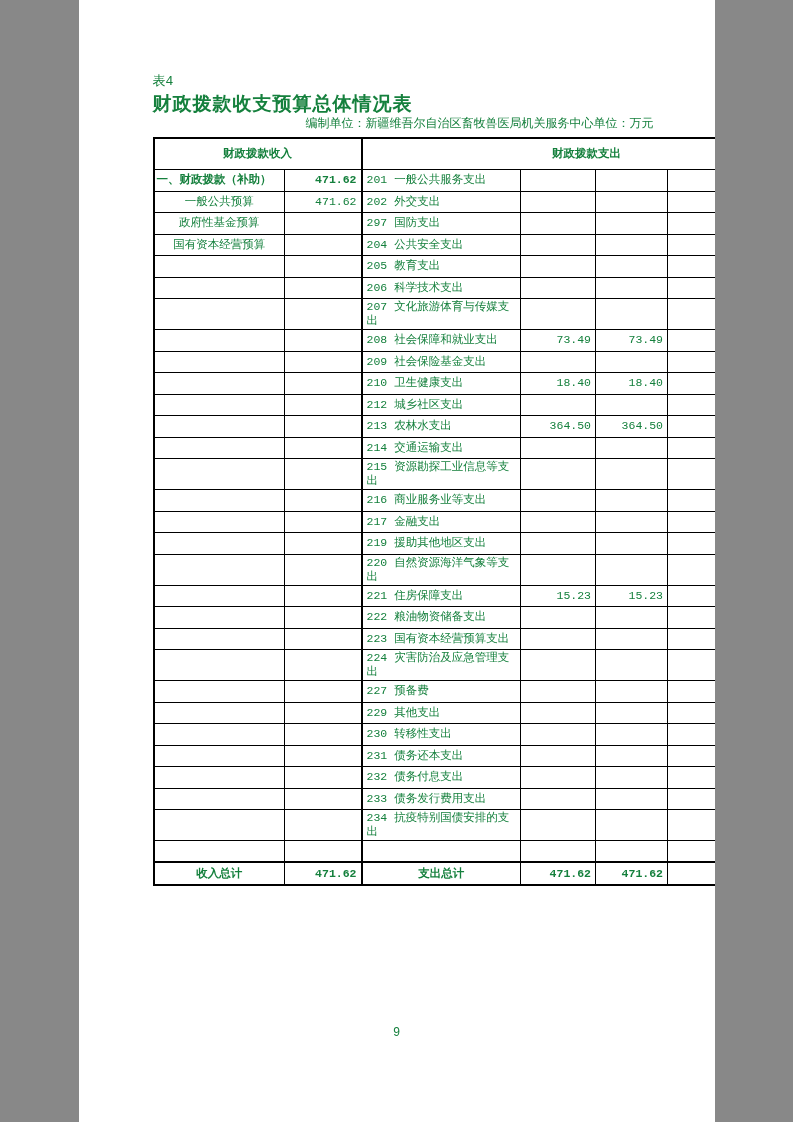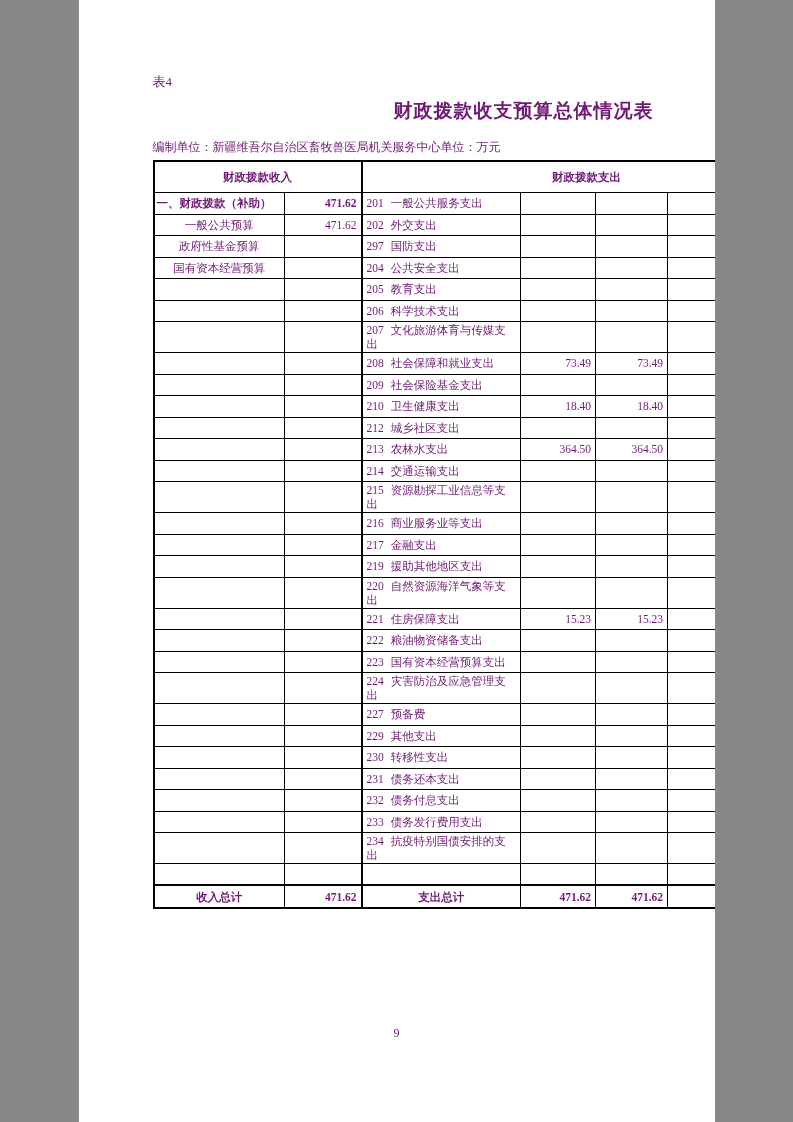--- a/index.html
+++ b/index.html
@@ -3,43 +3,42 @@
 <meta charset="utf-8">
 <style>
   * { margin: 0; padding: 0; box-sizing: border-box; }
   html, body { background: #888; }
   .sheet {
     position: relative;
     width: 636px;
     height: 1122px;
     background: #ffffff;
     margin: 0 auto;
-    font-family: Liberation Serif, serif;
-    color: #701a75;
+    font-family: Liberation Mono, monospace;
+    color: #15803d;
     overflow: hidden;
   }
   .content { padding: 74px 61px 0 74px; }
 
   .sheet-label { font-size: 13px; line-height: 15px; }
 
   .title {
     font-size: 19px;
     font-weight: bold;
-    text-align: right;
+    text-align: left;
     letter-spacing: 1px;
-    margin-top: 10px;
+    margin-top: 4px;
     line-height: 24px;
   }
 
   .meta-row {
     display: flex;
-    justify-content: flex-start;
+    justify-content: flex-end;
     align-items: flex-end;
     font-size: 12px;
-    margin-top: 17px;
     margin-bottom: 5px;
     line-height: 15px;
   }
 
   table.budget-table {
     border-collapse: collapse;
     table-layout: fixed;
     width: 658px;
     border: 2px solid #000;
     font-size: 11.5px;

